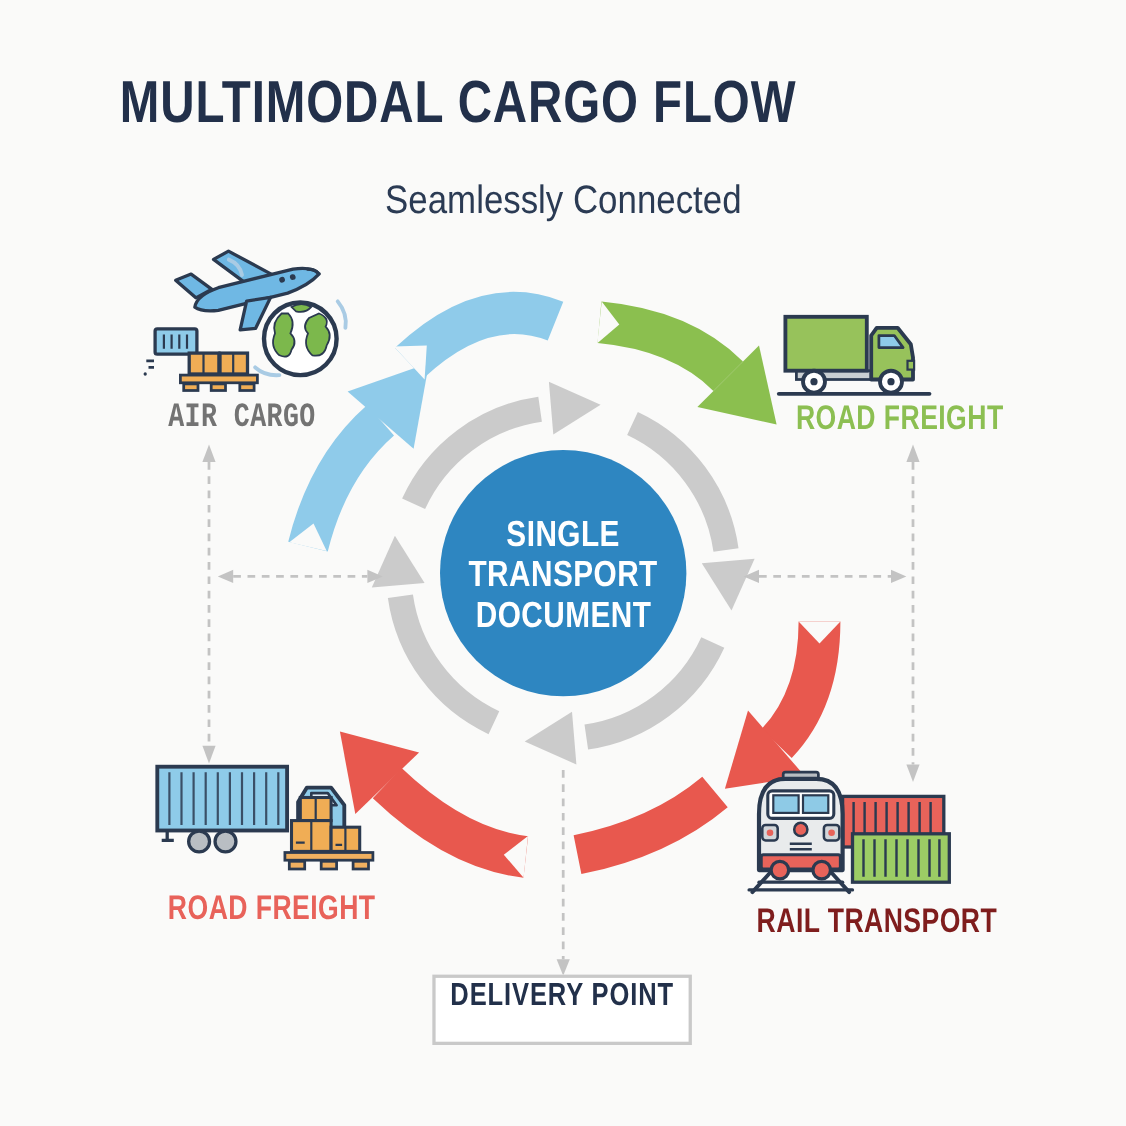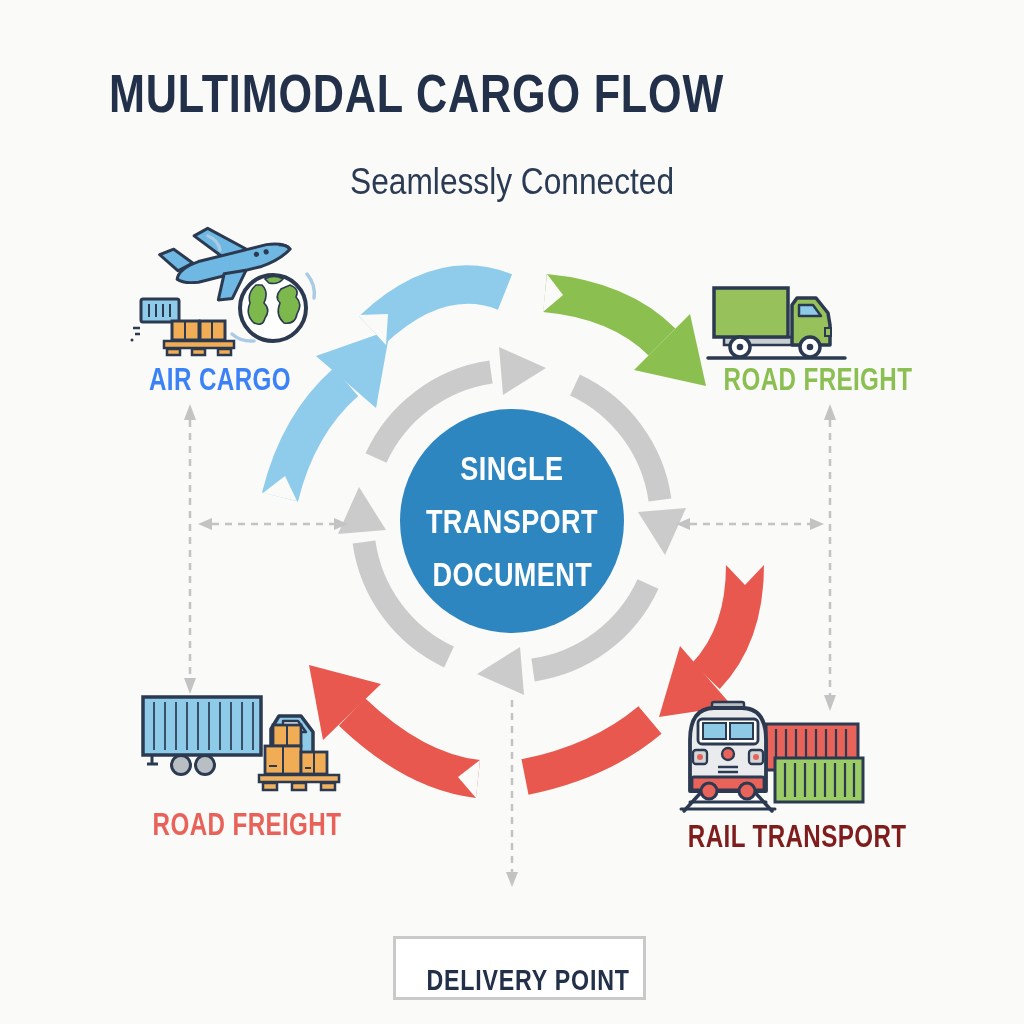--- a/index.html
+++ b/index.html
@@ -14,34 +14,33 @@
   
   #title-wrap{top:62px;left:0;width:832px;text-align:center;}
   #title{font-size:54px;font-weight:700;color:#22304a;letter-spacing:1px;transform:scaleX(0.80);}
   #subtitle-wrap{top:126px;left:0;width:1024px;text-align:center;margin-top:35px;}
   #subtitle{font-size:36px;font-weight:400;color:#2b3b54;transform:scaleX(0.88);}
   
   #center-circle{
     left:400px;top:409px;width:224px;height:224px;border-radius:50%;
     background:#2e86c1;display:flex;flex-direction:column;align-items:center;justify-content:center;
     z-index:3;
-    gap:16px;
   }
   #center-circle .line{display:block;color:#ffffff;font-size:33px;font-weight:700;
     line-height:37px;letter-spacing:0.5px;transform:scaleX(0.82);white-space:nowrap;}
   
   .node-label{width:220px;text-align:center;font-weight:700;font-size:31px;letter-spacing:0.5px;z-index:4;}
-  #label-air{left:110px;top:362px;color:#3b82f6;}
+  #label-air{left:110px;top:362px;color:#737373;font-family:Liberation Mono, monospace;}
   #label-road-top{left:697px;top:362px;color:#8cbf52;}
   #label-rail{left:657px;top:819px;color:#7f1d1d;width:240px;}
   #label-road-bottom{left:126px;top:807px;color:#e8625a;}
   
   #delivery-box{
-    left:393px;top:936px;width:230px;height:58px;background:#ffffff;
-    border:3px solid #c9c9c9;display:flex;align-items:flex-end;justify-content:center;z-index:4;padding-left:17px;
+    left:393px;top:886px;width:230px;height:58px;background:#ffffff;
+    border:3px solid #c9c9c9;display:flex;align-items:flex-start;justify-content:center;z-index:4;
   }
   #delivery-box .txt{font-size:29px;font-weight:700;color:#22304a;letter-spacing:1px;transform:scaleX(0.80);white-space:nowrap;}
   
   #flow-layer{left:0;top:0;z-index:1;}
   .icon-layer{z-index:4;}
 </style>
 </head>
 <body>
 
 <svg id="flow-layer" class="abs" width="1024" height="1024" viewBox="0 0 1024 1024">

